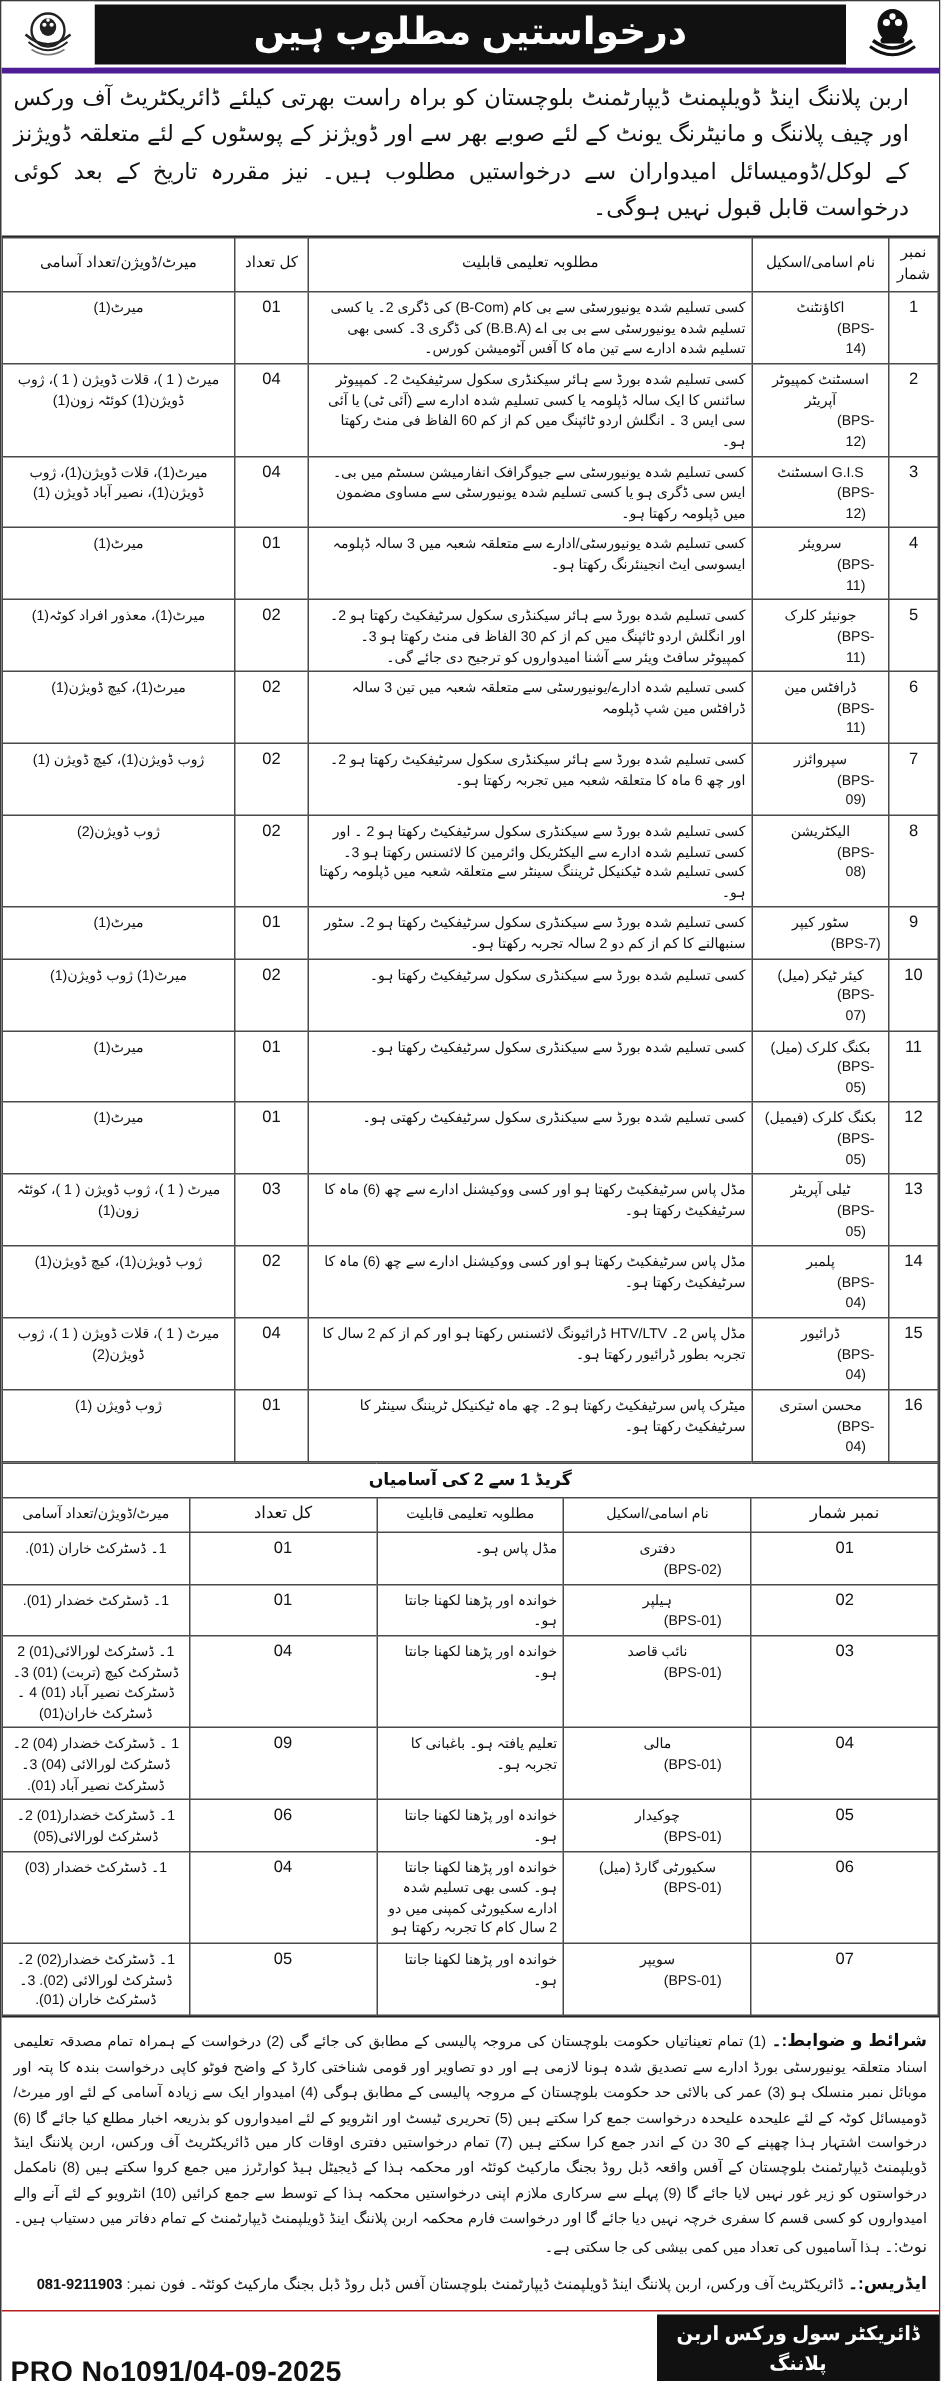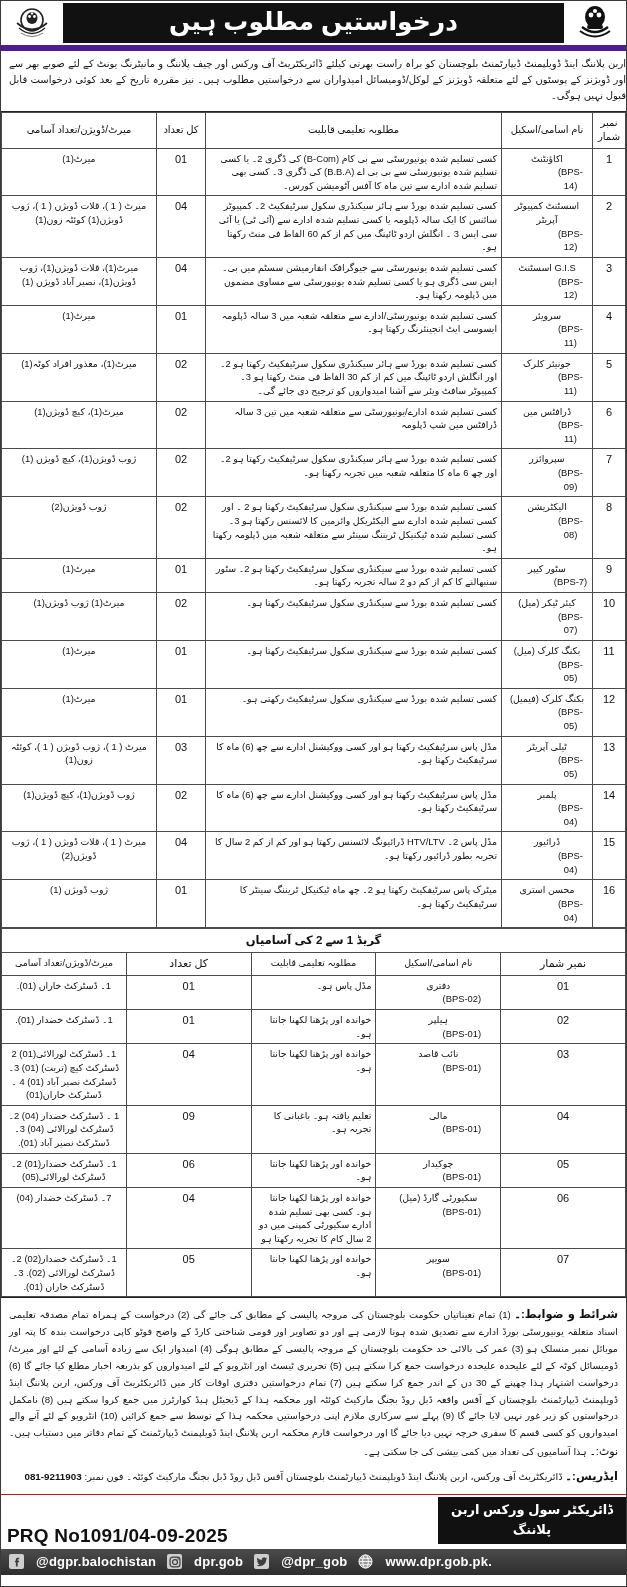--- a/index.html
+++ b/index.html
@@ -18,21 +18,21 @@
     box-sizing:border-box;
     border:1px solid #3a3a3a;
     overflow:hidden;
   }
 
   
   .masthead{
     display:flex;
     align-items:stretch;
     height:44px;
-    border-bottom:6px solid #4c1d95;
+    border-bottom:4px solid #4c1d95;
     background:#fff;
   }
   .logo-box{
     width:62px;
     flex:0 0 62px;
     display:flex;align-items:center;justify-content:center;
     background:#fff;
   }
   .logo-box svg{display:block;}
   .title-bar{
@@ -45,22 +45,22 @@
   .title-bar span{
     font-size:25px;
     font-weight:bold;
     letter-spacing:.5px;
     line-height:1;
     padding-bottom:4px;
   }
 
   
   .intro{
-    padding:5px 0 6px 8px;
-    font-size:10px;
+    padding:5px 20px 6px 8px;
+    font-size:15px;
     line-height:1.62;
     text-align:justify;
     border-bottom:1.4px solid #222;
     color:#141414;
   }
 
   
   table.jobs{
     width:100%;
     border-collapse:collapse;
@@ -384,21 +384,21 @@
           <td class="c-post"><div>چوکیدار</div><div class="scale">(BPS-01)</div></td>
           <td class="c-qual">خواندہ اور پڑھنا لکھنا جانتا ہو۔</td>
           <td class="c-total">06</td>
           <td class="c-merit">1۔   ڈسٹرکٹ خضدار(01)  2۔ ڈسٹرکٹ لورالائی(05)</td>
         </tr>
         <tr>
           <td class="c-sr">06</td>
           <td class="c-post"><div>سکیورٹی گارڈ (میل)</div><div class="scale">(BPS-01)</div></td>
           <td class="c-qual">خواندہ اور پڑھنا لکھنا جانتا ہو۔ کسی بھی تسلیم شدہ ادارے سکیورٹی کمپنی میں دو 2 سال کام کا تجربہ رکھتا ہو</td>
           <td class="c-total">04</td>
-          <td class="c-merit">7۔    ڈسٹرکٹ خضدار (04)</td>
+          <td class="c-merit">1۔    ڈسٹرکٹ خضدار (03)</td>
         </tr>
         <tr>
           <td class="c-sr">07</td>
           <td class="c-post"><div>سویپر</div><div class="scale">(BPS-01)</div></td>
           <td class="c-qual">خواندہ اور پڑھنا لکھنا جانتا ہو۔</td>
           <td class="c-total">05</td>
           <td class="c-merit">1۔   ڈسٹرکٹ خضدار(02)   2۔   ڈسٹرکٹ لورالائی (02).   3۔   ڈسٹرکٹ خاران (01).</td>
         </tr>
       </tbody>
   </table>

